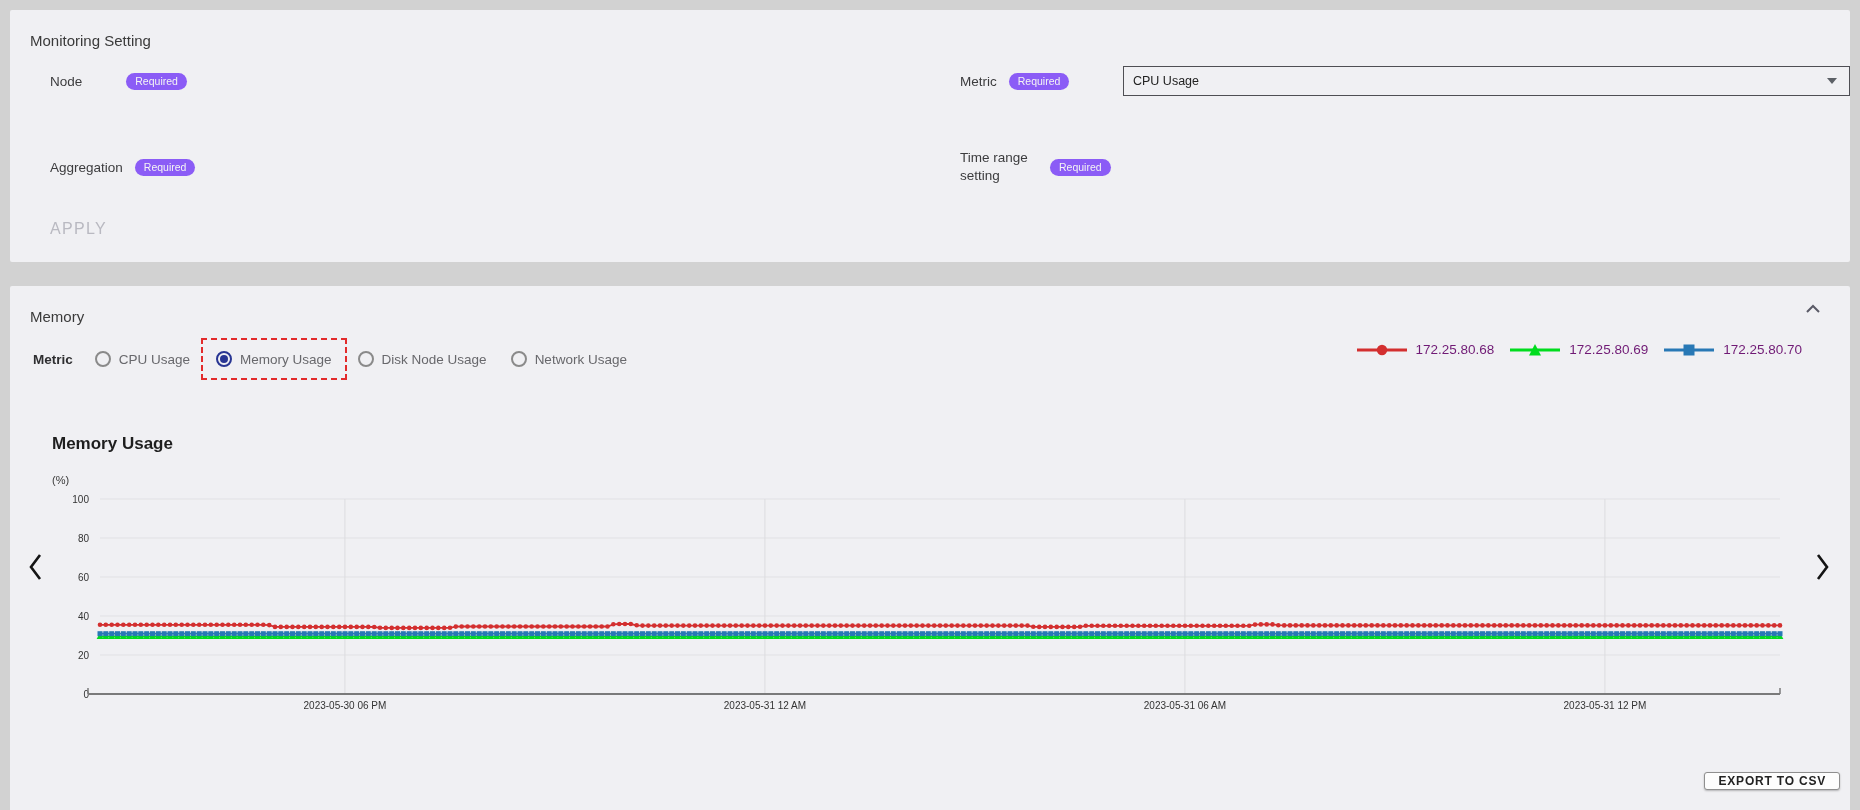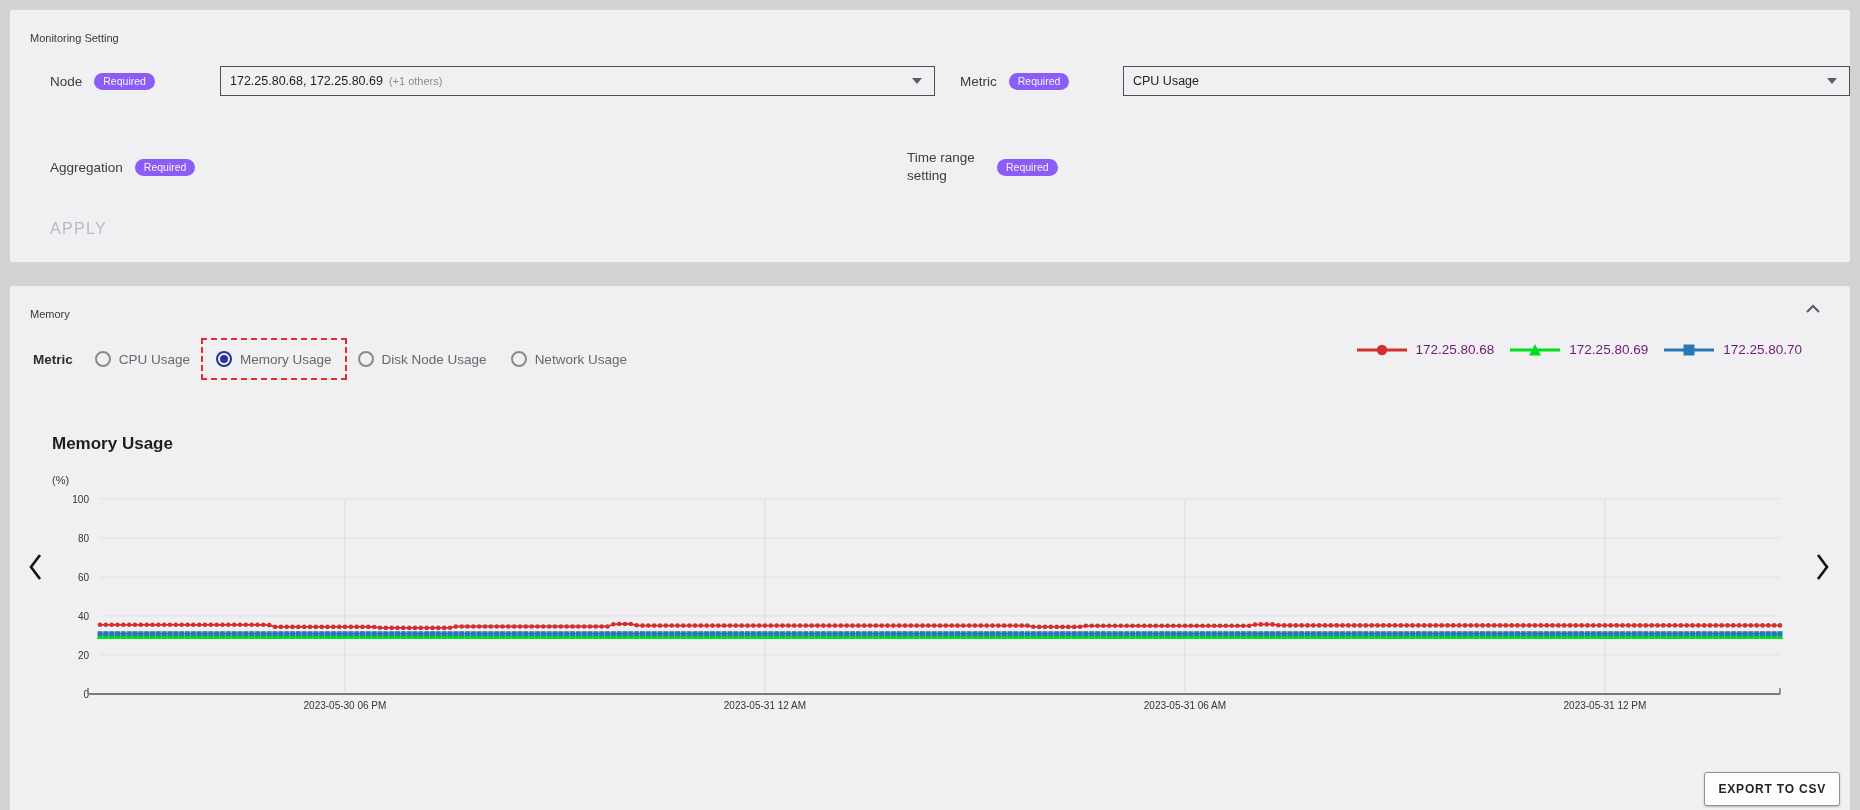--- a/index.html
+++ b/index.html
@@ -6,44 +6,44 @@
   html,body { width:1860px; height:810px; }
   body {
     background:#d2d2d2;
     font-family:"Liberation Sans", sans-serif;
     position:relative; overflow:hidden;
     color:#333;
   }
   .panel { position:absolute; left:10px; width:1840px; background:#f0f0f3; border-radius:2px; }
   #panel-monitoring { top:10px; height:252px; }
   #panel-memory { top:286px; height:547px; }
-  .panel-title { position:absolute; left:20px; top:22px; font-size:11px; color:#3a3a3a; }
+  .panel-title { position:absolute; left:20px; top:22px; font-size:15px; color:#3a3a3a; }
 
   .field-group { position:absolute; display:flex; align-items:center; height:30px; }
   .label-cell { display:flex; align-items:center; flex:0 0 auto; }
   .f-label { font-size:13.5px; color:#3c3c3e; }
   .badge {
     background:#8b5cf6; color:#f4f4f4; font-size:10.5px;
     padding:2px 9px 3px; border-radius:9px; margin-left:12px; white-space:nowrap;
   }
   .select {
     height:30px; border:1px solid #4e4e54; background:transparent;
     display:flex; align-items:center; padding:0 12px 0 9px; cursor:pointer;
   }
   .select .val { font-size:12.5px; color:#222; white-space:nowrap; }
   .select .suffix { font-size:11px; color:#8a8a8a; margin-left:6px; }
   .caret {
     margin-left:auto; width:0; height:0;
     border-left:5px solid transparent; border-right:5px solid transparent;
     border-top:6px solid #5c6066;
   }
-  #fg-node   { left:40px;  top:56px; }  #fg-node .label-cell   { width:170px; }  #fg-node .select   { width:715px; }
+  #fg-node   { left:40px;  top:56px; }  #fg-node .label-cell   { width:170px;gap:32px; }  #fg-node .select   { width:715px; }
   #fg-metric { left:950px; top:56px; }  #fg-metric .label-cell { width:163px; }  #fg-metric .select { width:727px; }
   #fg-agg    { left:40px;  top:142px; } #fg-agg .label-cell    { width:170px; }  #fg-agg .select    { width:715px; }
-  #fg-time   { left:897px; top:142px; } #fg-time .label-cell   { width:163px; }  #fg-time .select   { width:727px; }
+  #fg-time   { left:950px; top:142px; } #fg-time .label-cell   { width:163px; }  #fg-time .select   { width:727px; }
   #fg-time .f-label { width:78px; line-height:1.35; }
 
   #apply-btn {
     position:absolute; left:40px; top:210px; background:none; border:none;
     font-family:inherit; font-size:16px; letter-spacing:1.3px; color:#b9b9c1; cursor:default;
   }
 
   #collapse-btn { position:absolute; right:26px; top:14px; width:22px; height:18px;
     background:none; border:none; cursor:pointer; }
 
@@ -69,41 +69,36 @@
 
   #chart-title { position:absolute; left:42px; top:148px; font-size:17px; font-weight:bold; color:#1e1e1e; }
   #chart-ylabel { position:absolute; left:42px; top:188px; font-size:11px; color:#3a3a3a; }
   #chart-svg { position:absolute; left:55px; top:200px; }
 
   .nav-btn { position:absolute; top:266px; width:26px; height:32px; background:none; border:none;
     cursor:pointer; padding:0; }
   #prev-btn { left:12px; } #next-btn { left:1800px; }
 
   #export-btn {
-    position:absolute; right:20px; top:772px; height:34px; padding:0 13px;
+    position:absolute; right:20px; top:772px; height:18px; padding:0 13px;
     background:#fdfdfd; border:1px solid #8f8f8f; border-radius:3px;
     font-family:inherit; font-size:12px; font-weight:bold; letter-spacing:0.8px; color:#222;
     box-shadow:0 1px 2px rgba(0,0,0,0.25); cursor:pointer;
   }
 </style>
 </head>
 <body>
 
 <section class="panel" id="panel-monitoring">
   <div class="panel-title">Monitoring Setting</div>
 
   <div class="field-group" id="fg-node">
     <div class="label-cell">
       <span class="f-label">Node</span>
       <span class="badge">Required</span>
-    </div>
-    <div class="select">
-      <span class="val">172.25.80.68, 172.25.80.69</span>
-      <span class="suffix">(+1 others)</span>
-      <span class="caret"></span>
     </div>
   </div>
 
   <div class="field-group" id="fg-metric">
     <div class="label-cell">
       <span class="f-label">Metric</span>
       <span class="badge">Required</span>
     </div>
     <div class="select">
       <span class="val">CPU Usage</span>

